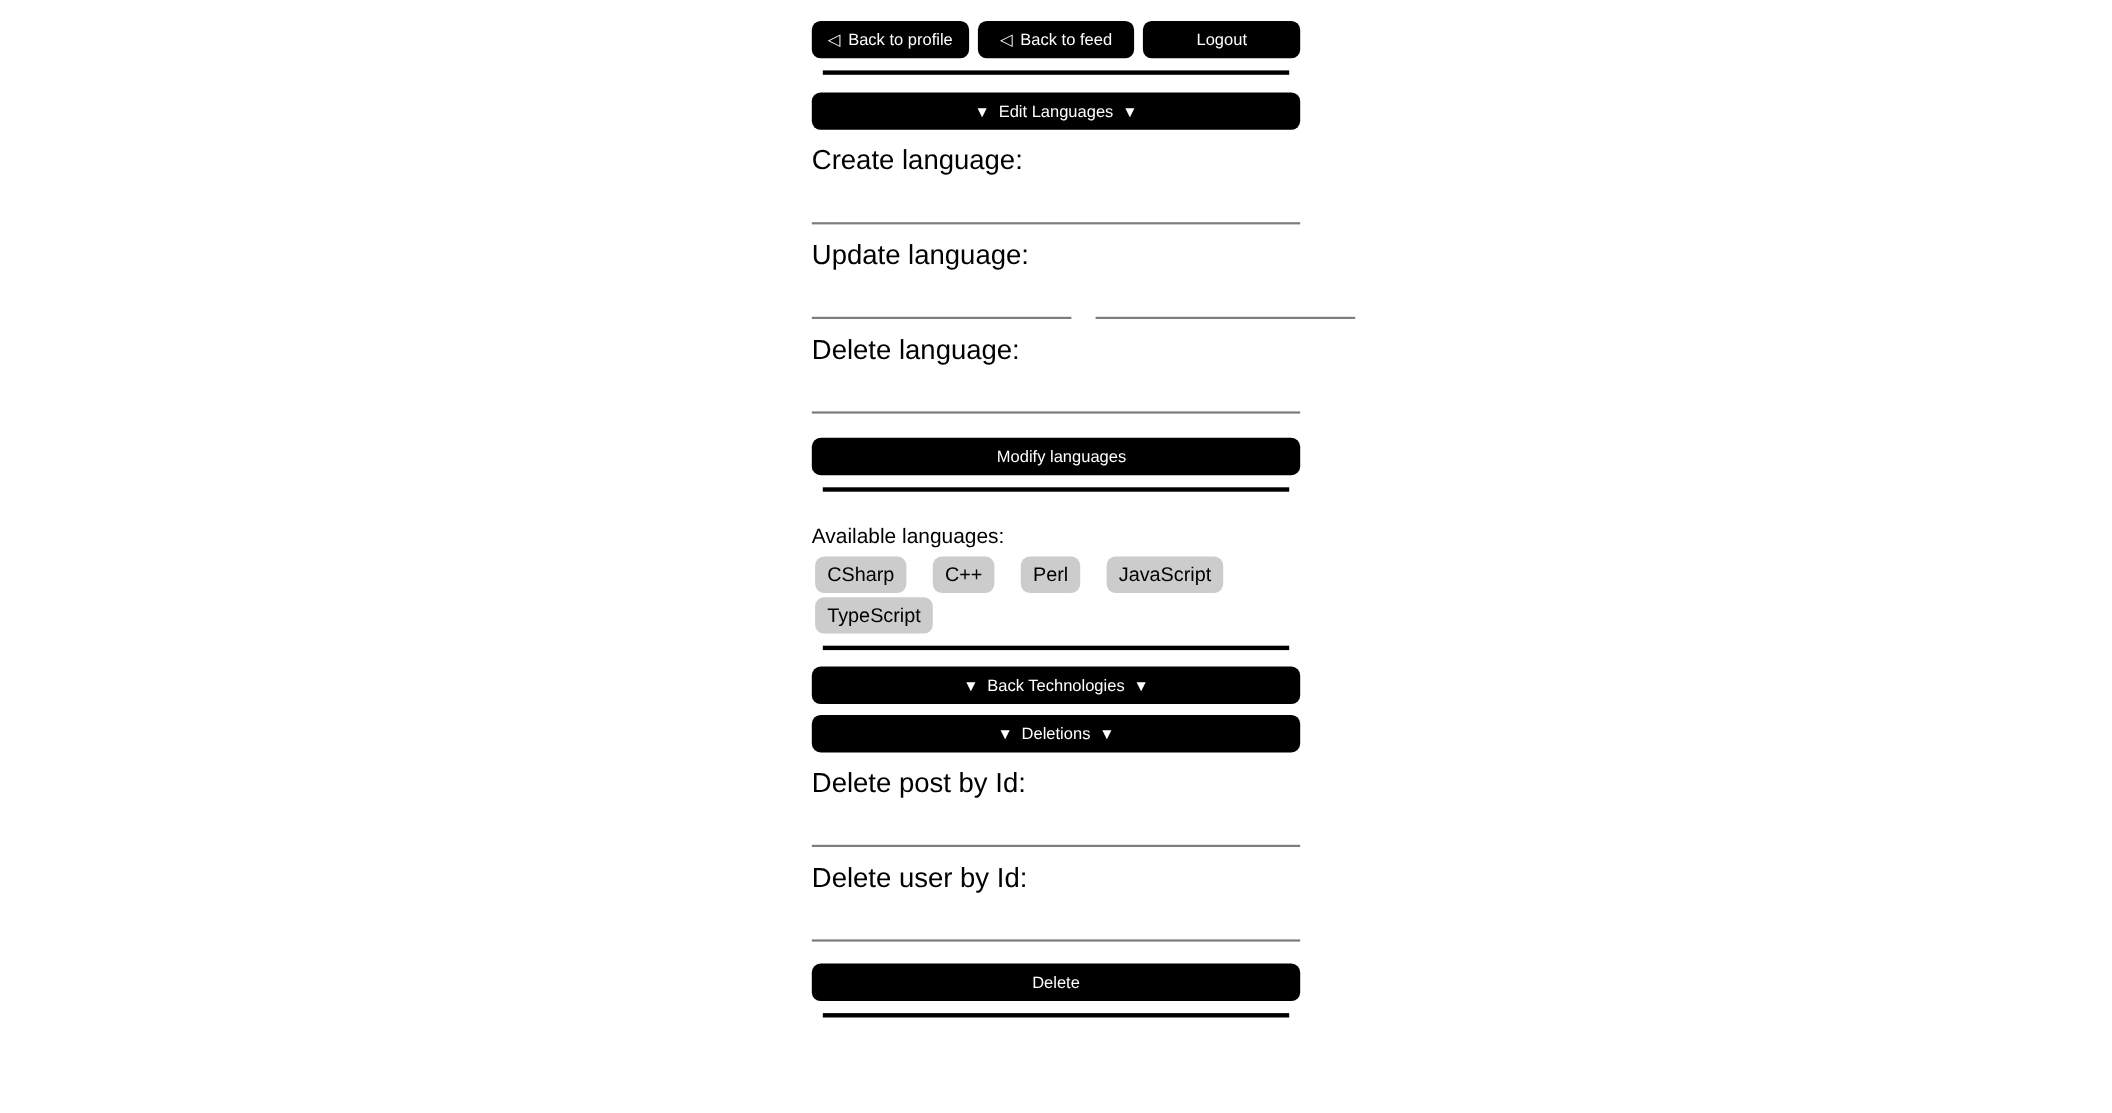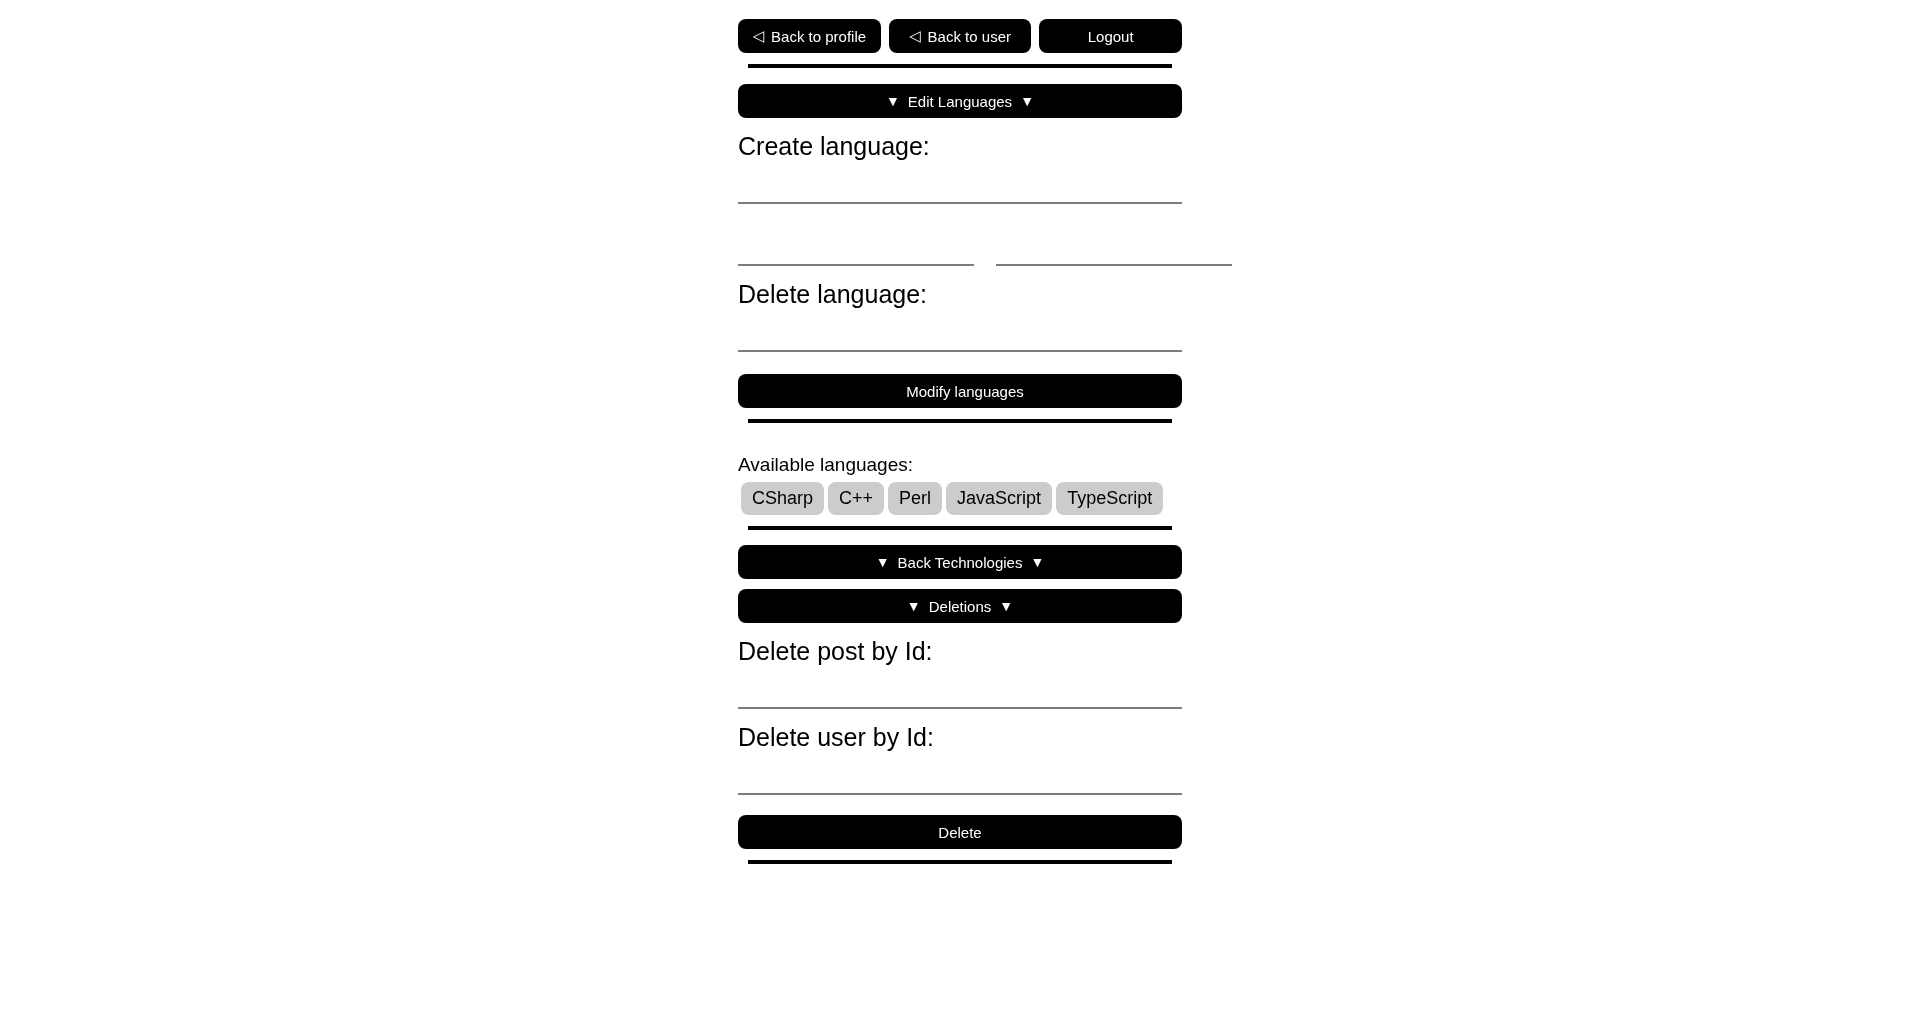--- a/index.html
+++ b/index.html
@@ -82,21 +82,21 @@
   }
   .two-col .line-input { flex: 1 1 0; width: auto; }
   .avail-label {
     font-size: 19px;
     line-height: 20px;
     margin-top: 32px;
   }
   .pills {
     display: flex;
     flex-wrap: wrap;
-    gap: 4px 4px;
+    gap: 4px 24px;
     margin-top: 7px;
     padding-left: 3px;
   }
   .pill {
     background: #cccccc;
     color: #000000;
     border: none;
     border-radius: 8px;
     font-size: 18px;
     font-family: inherit;
@@ -110,41 +110,42 @@
 
 <div class="container">
 
   <div class="top-row">
     <button class="black-btn">
       <span class="back-tri">◁</span>
       <span>Back to profile</span>
     </button>
     <button class="black-btn">
       <span class="back-tri">◁</span>
-      <span>Back to user</span>
+      <span>Back to feed</span>
     </button>
     <button class="black-btn">
       <span>Logout</span>
     </button>
   </div>
 
   <hr class="rule">
 
   <button class="black-btn bar mt16">
     <span class="caret">▼</span>
     <span>Edit Languages</span>
     <span class="caret">▼</span>
   </button>
 
   <div class="field">
     <div class="field-label">Create language:</div>
     <input class="line-input" type="text" value="" style="">
   </div>
 
   <div class="field">
+    <div class="field-label">Update language:</div>
     <div class="two-col">
       <input class="line-input" type="text" value="" style="">
       <input class="line-input" type="text" value="" style="">
     </div>
   </div>
 
   <div class="field">
     <div class="field-label">Delete language:</div>
     <input class="line-input" type="text" value="" style="">
   </div>

